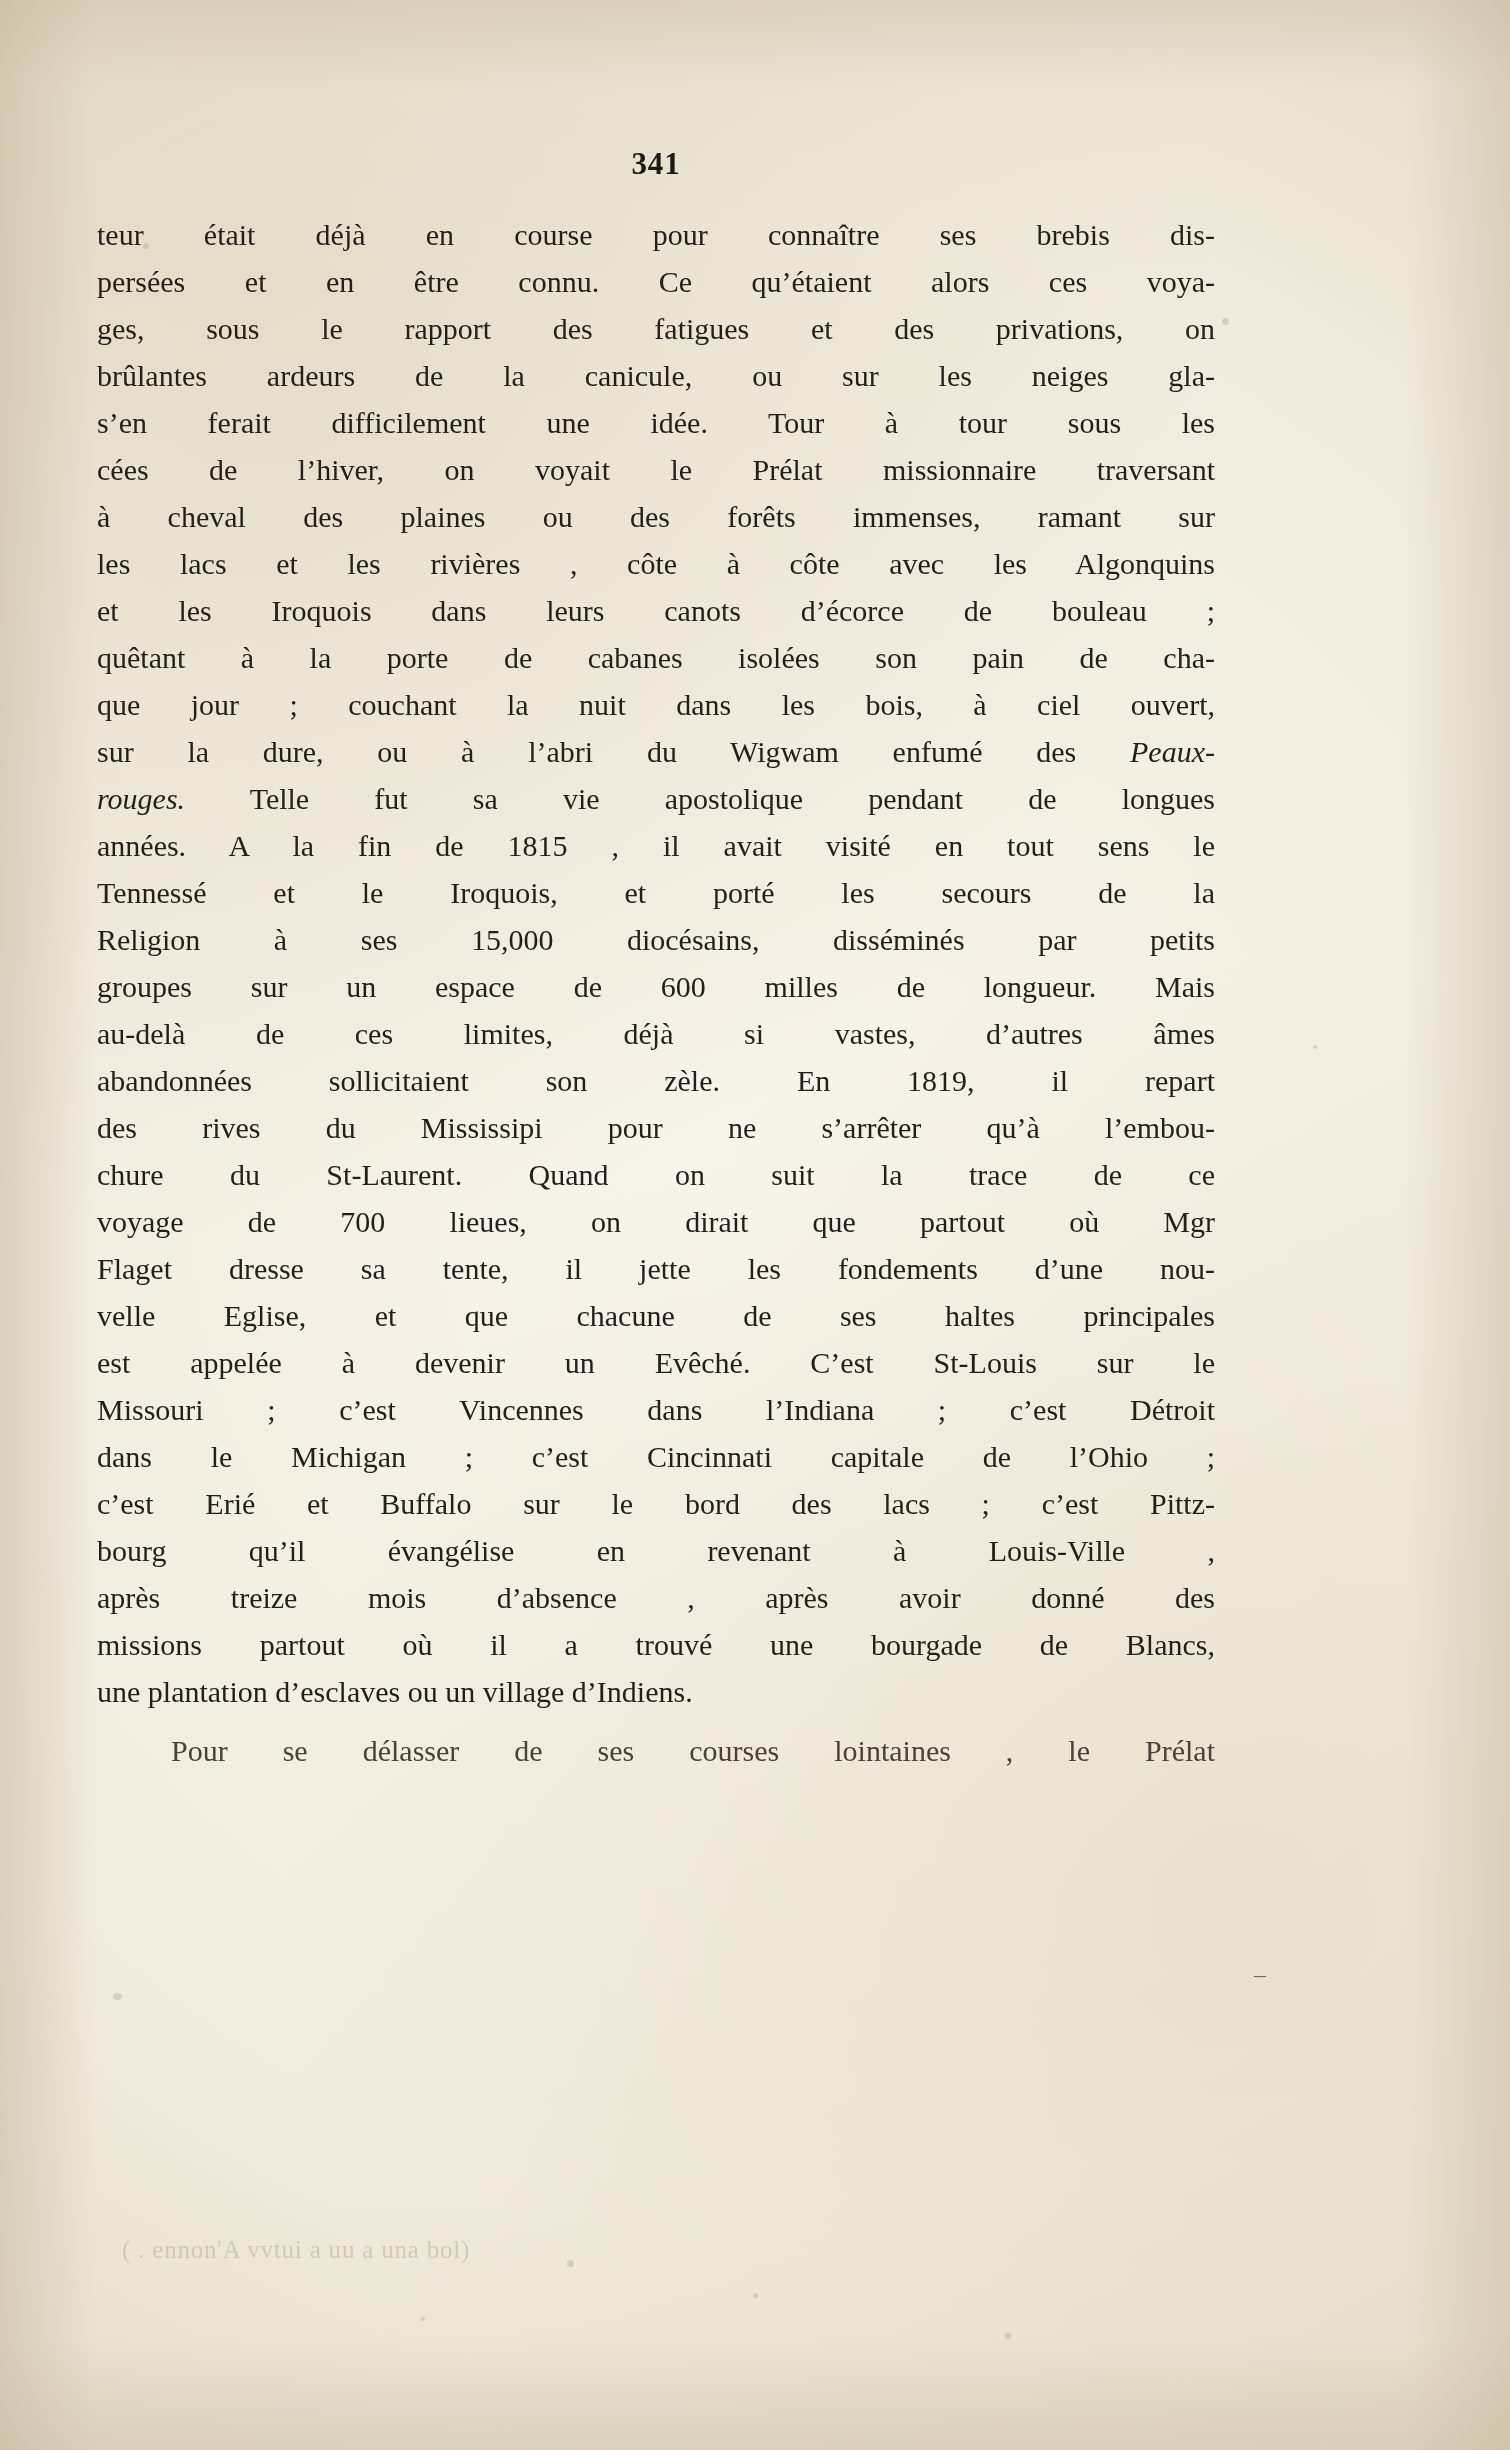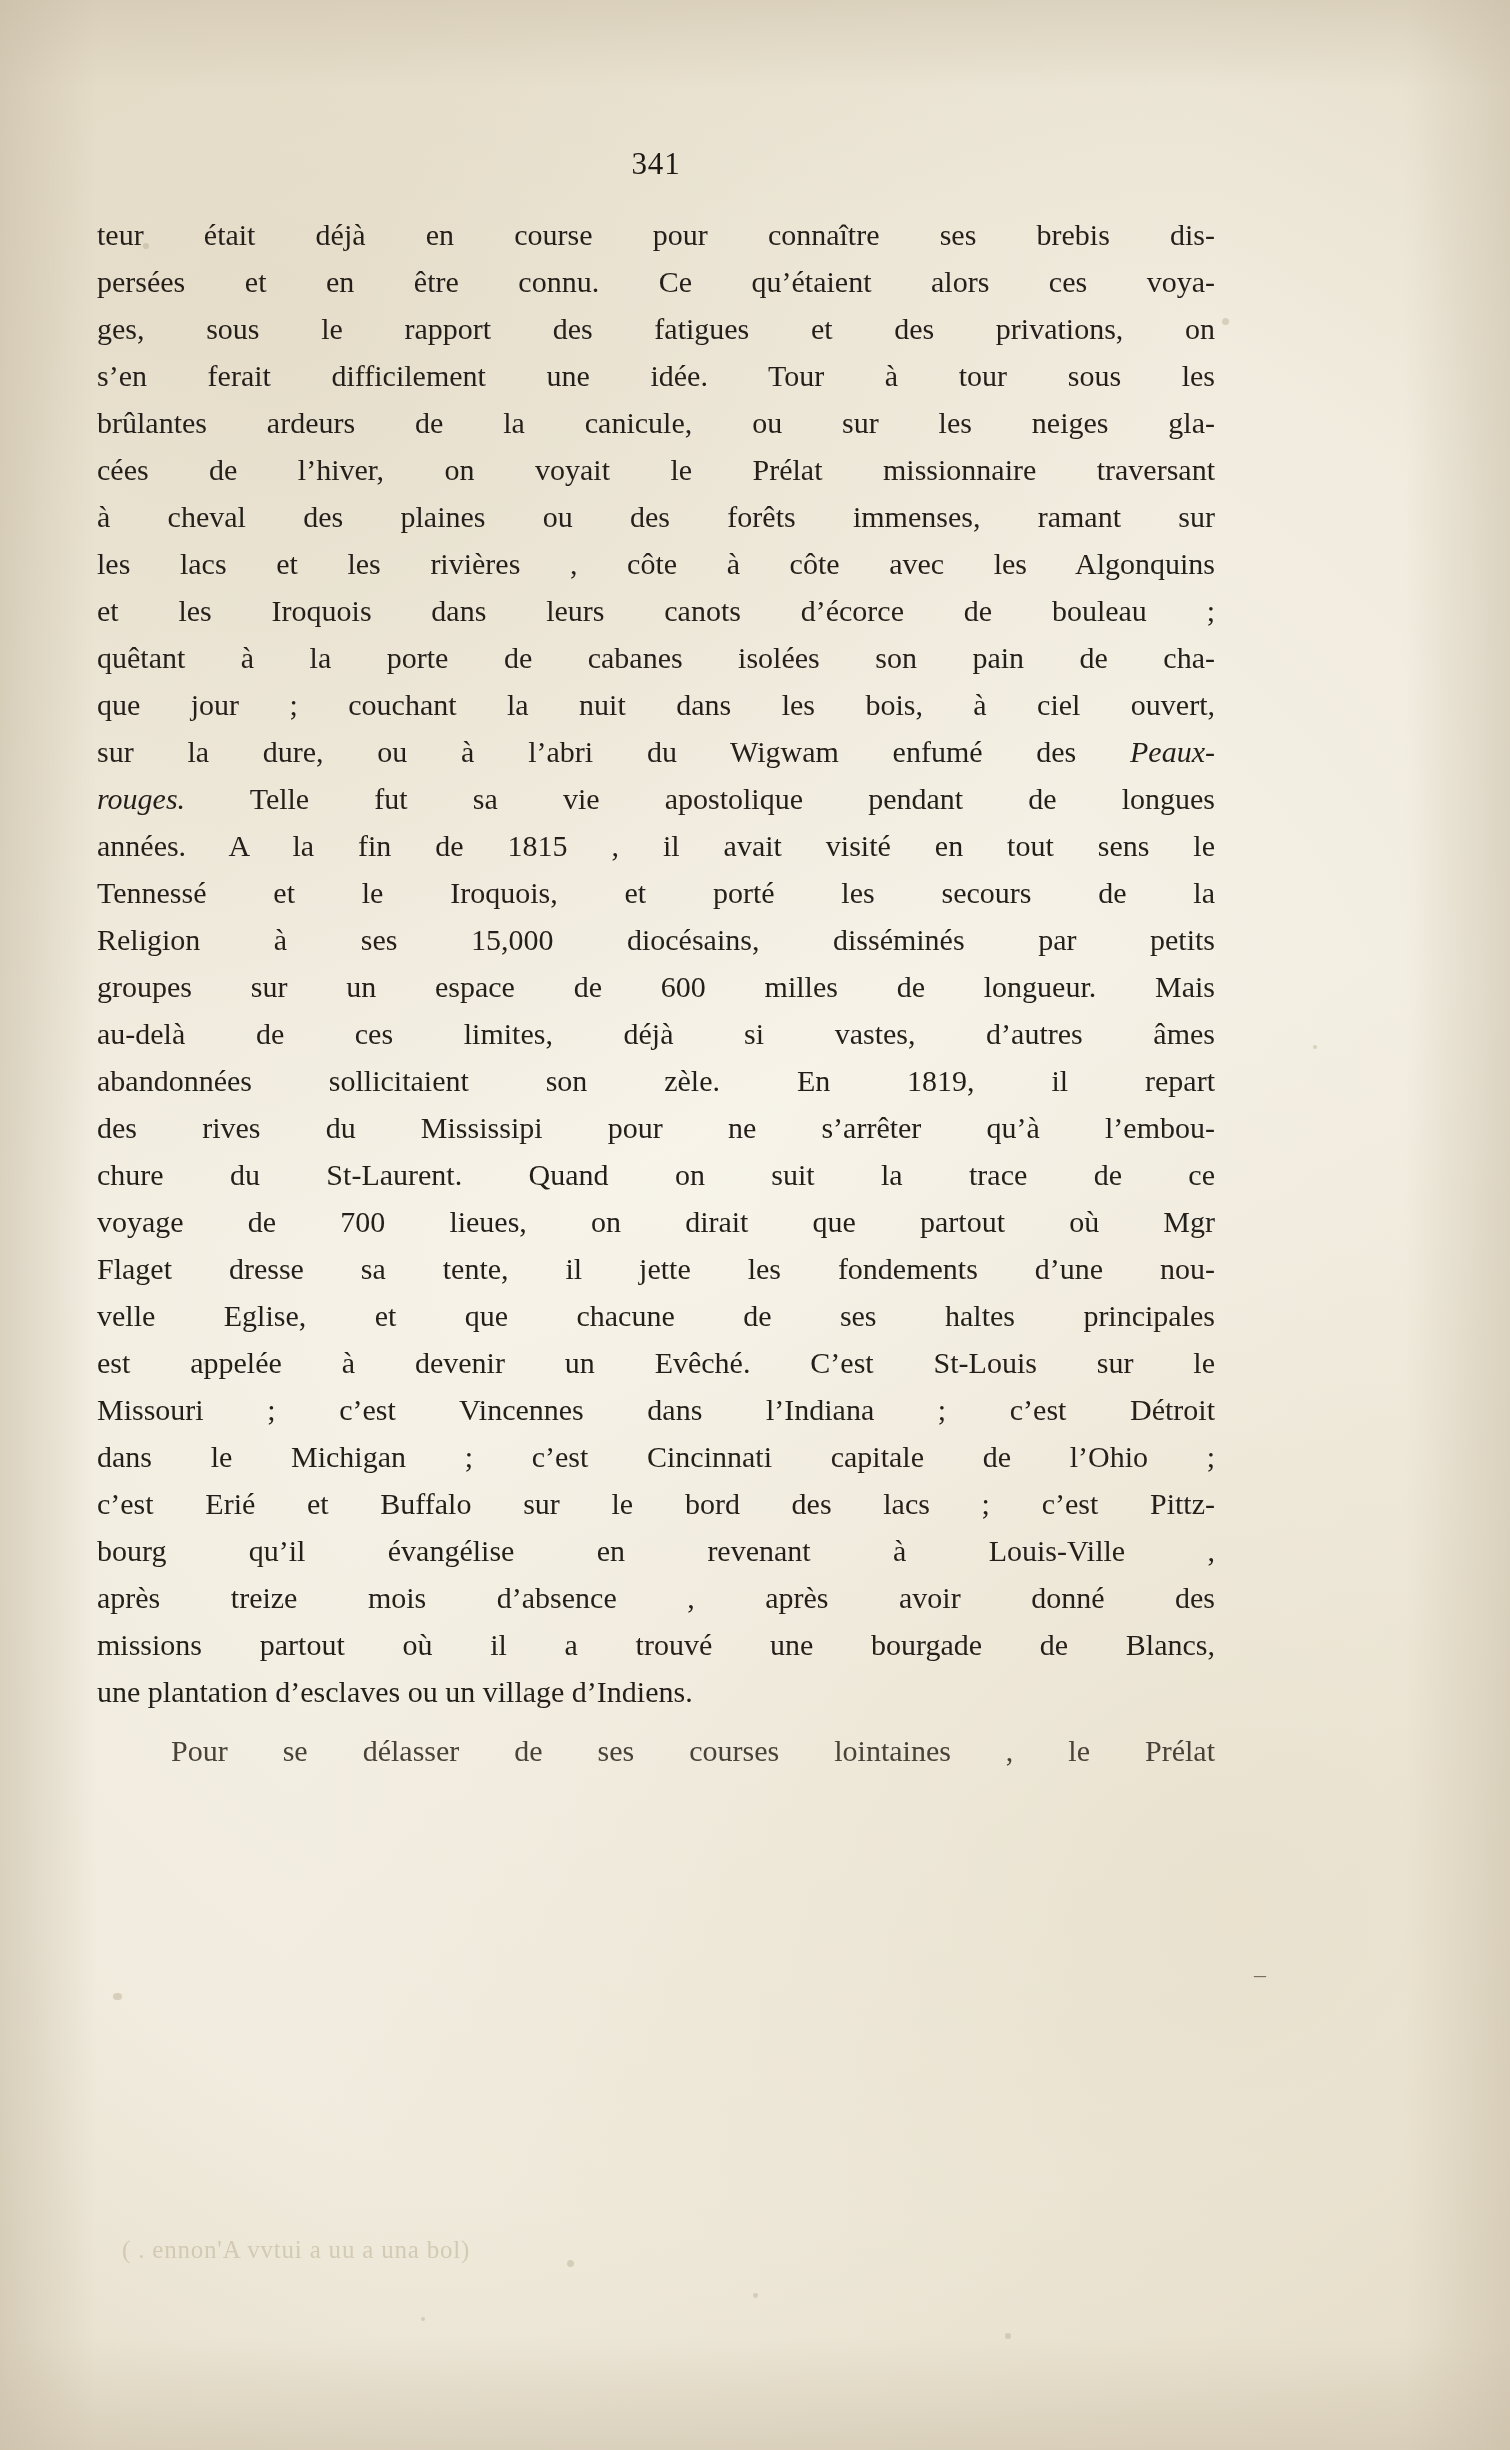--- a/index.html
+++ b/index.html
@@ -33,21 +33,21 @@
   }
   .text-block {
     position: absolute;
     left: 97px;
     top: 146px;
     width: 1118px;
   }
   .folio {
     text-align: center;
     font-size: 31px;
-    font-weight: normal;
+    font-weight: bold;
     color: #1d1a16;
     letter-spacing: 0.8px;
     margin-bottom: 29px;
     font-family: "Liberation Serif", serif;
   }
   .body-text {
     font-size: 30px;
     line-height: 47px;
     color: #241f1a;
     text-align: justify;
@@ -151,22 +151,22 @@
   <div class="text-block">
 
     <div class="folio">341</div>
 
     <div class="body-text">
 
       <p>
         <span class="line j">teur était déjà en course pour connaître ses brebis dis-</span>
         <span class="line j">persées et en être connu. Ce qu’étaient alors ces voya-</span>
         <span class="line j">ges, sous le rapport des fatigues et des privations, on</span>
+        <span class="line j">brûlantes ardeurs de la canicule, ou sur les neiges gla-</span>
         <span class="line j">s’en ferait difficilement une idée. Tour à tour sous les</span>
-        <span class="line j">brûlantes ardeurs de la canicule, ou sur les neiges gla-</span>
         <span class="line j">cées de l’hiver, on voyait le Prélat missionnaire traversant</span>
         <span class="line j">à cheval des plaines ou des forêts immenses, ramant sur</span>
         <span class="line j">les lacs et les rivières , côte à côte avec les Algonquins</span>
         <span class="line j">et les Iroquois dans leurs canots d’écorce de bouleau ;</span>
         <span class="line j">quêtant à la porte de cabanes isolées son pain de cha-</span>
         <span class="line j">que jour ; couchant la nuit dans les bois, à ciel ouvert,</span>
         <span class="line j"><span>sur la dure, ou à l’abri du Wigwam enfumé des </span><em class="it">Peaux-</em></span>
         <span class="line j"><em class="it">rouges.</em><span> Telle fut sa vie apostolique pendant de longues</span></span>
         <span class="line j">années. A la fin de 1815 , il avait visité en tout sens le</span>
         <span class="line j">Tennessé et le Iroquois, et porté les secours de la</span>

